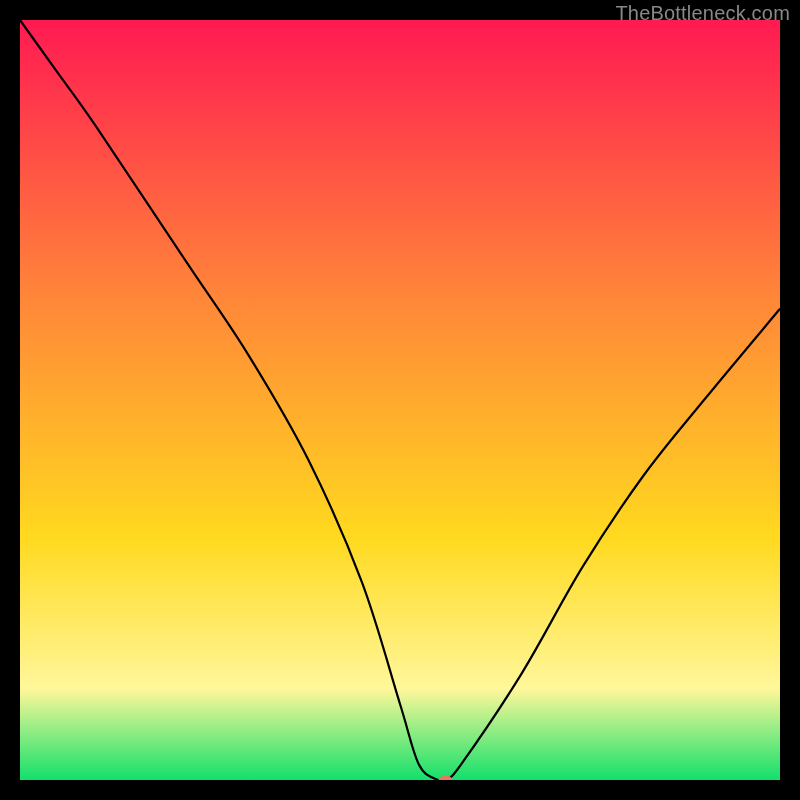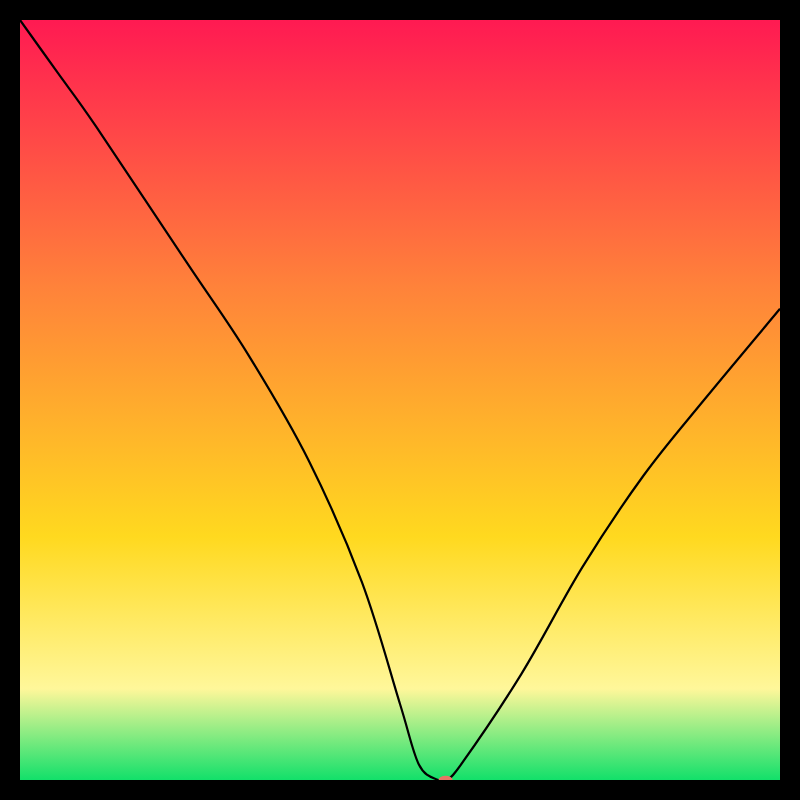--- a/index.html
+++ b/index.html
@@ -46,20 +46,21 @@
   .curve {
     fill: none;
     stroke: #000;
     stroke-width: 2.2;
   }
 </style>
 </head>
 <body>
 
 <div class="frame">
+  <div class="watermark">TheBottleneck.com</div>
 
   <div class="plot">
     <svg viewBox="0 0 760 760" preserveAspectRatio="none">
       <defs>
         <linearGradient id="bg-grad" x1="0" y1="0" x2="0" y2="1">
           <stop id="g0" offset="0%" stop-color="#ff1a52"></stop>
           <stop id="g1" offset="35%" stop-color="#ff823a"></stop>
           <stop id="g2" offset="68%" stop-color="#ffd91f"></stop>
           <stop id="g3" offset="88%" stop-color="#fff79a"></stop>
           <stop id="g4" offset="100%" stop-color="#12e06a"></stop>

